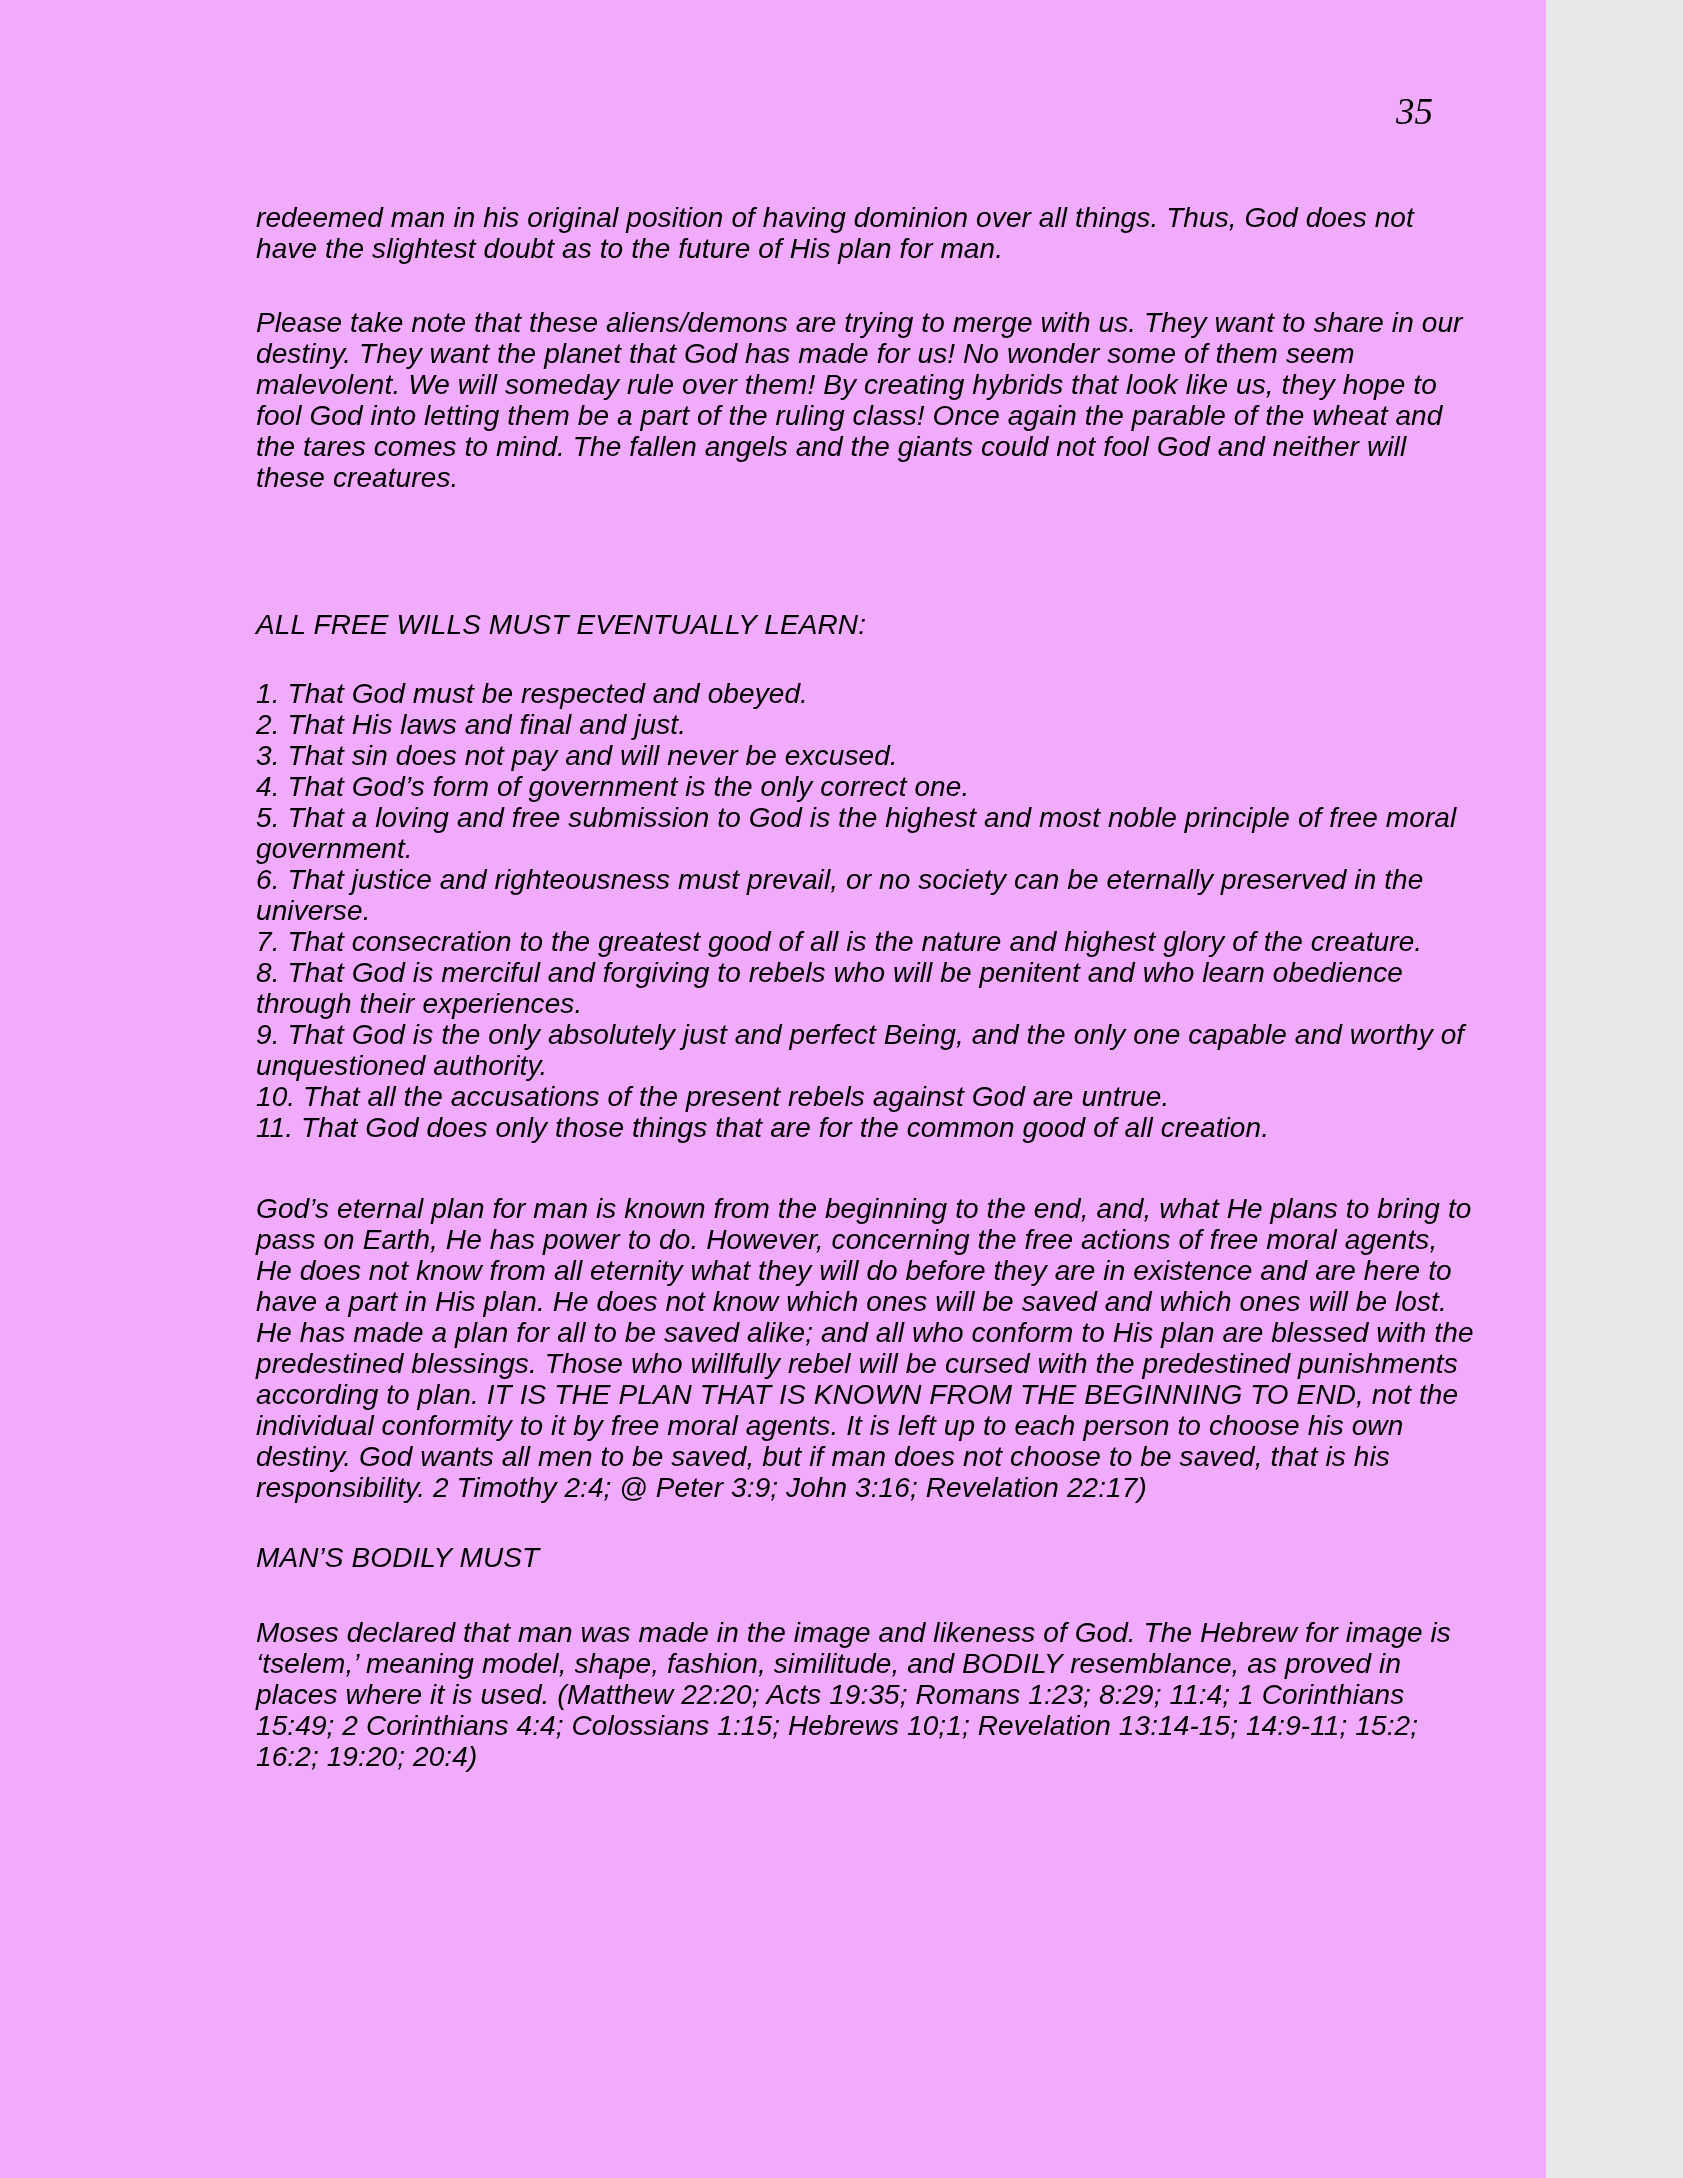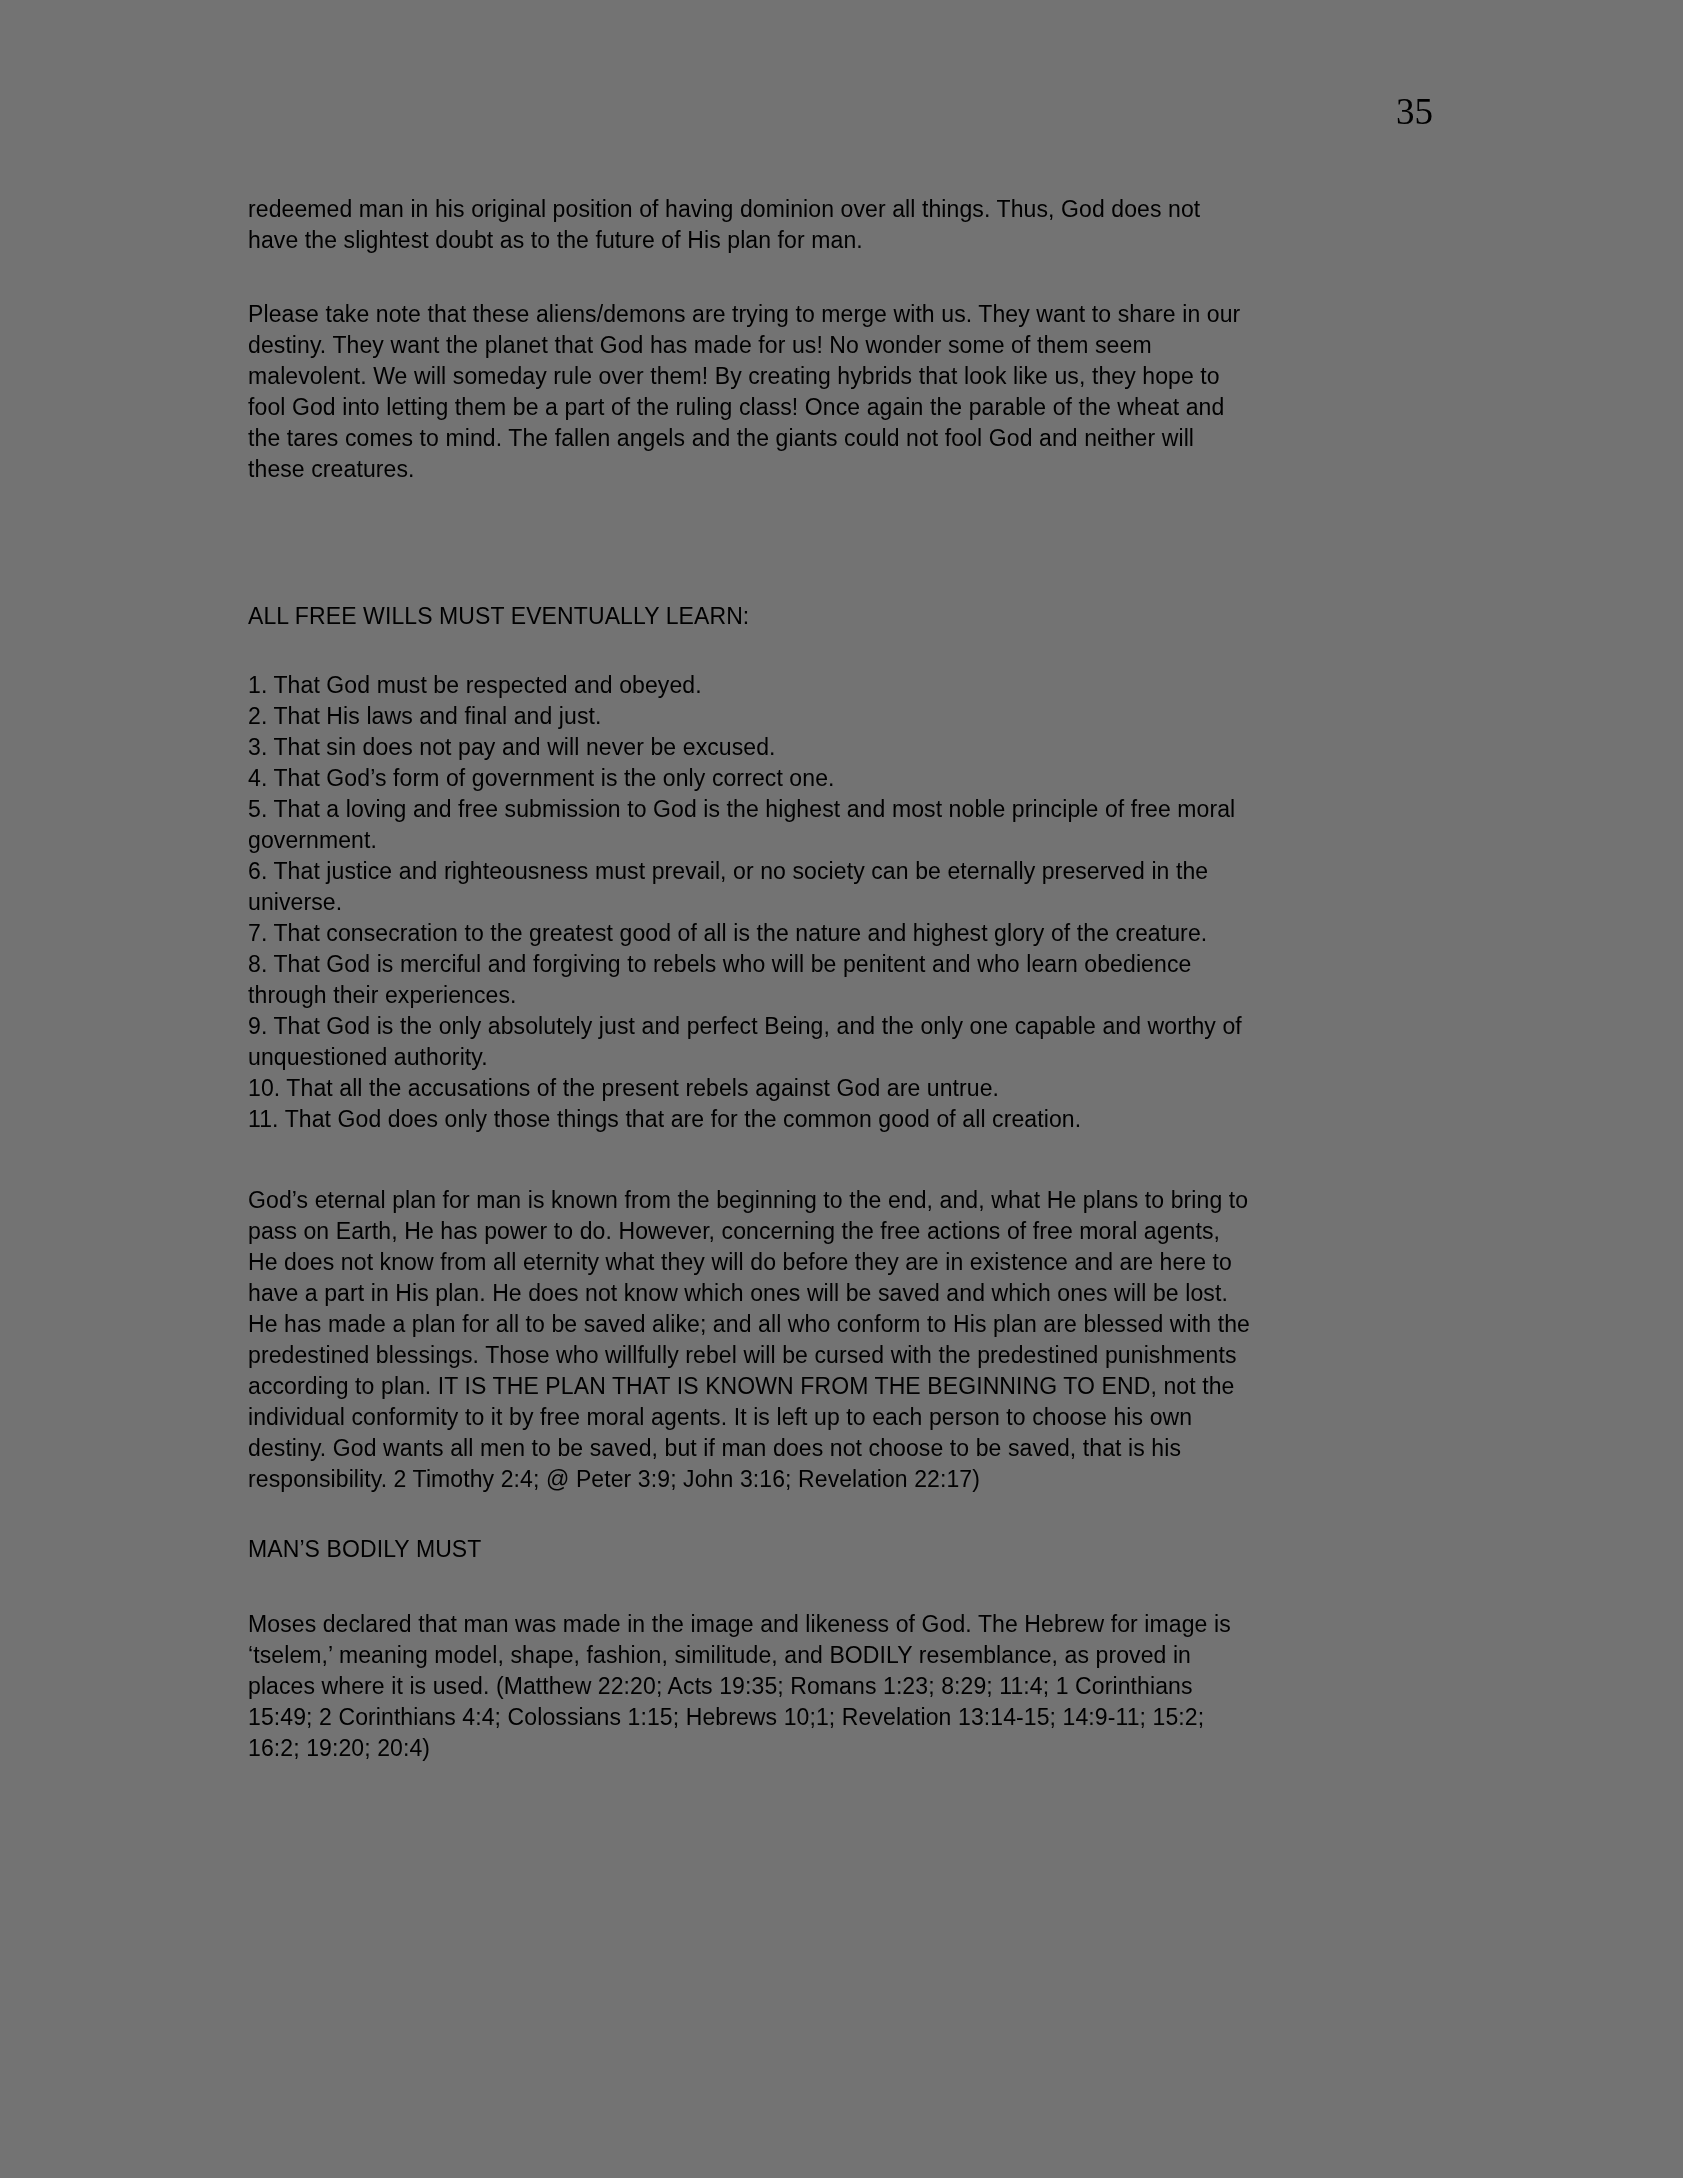--- a/index.html
+++ b/index.html
@@ -1,46 +1,47 @@
 <!DOCTYPE html>
 <html><head>
 <meta charset="utf-8">
 <style>
   html, body { margin: 0; padding: 0; background: #e8e8e8; }
   .page {
     position: relative;
-    width: 1683px;
+    width: 1546px;
     height: 2178px;
-    background: #737373;
+    background: #f0abfc;
     color: #000000;
     font-family: "Liberation Sans", sans-serif;
     overflow: hidden;
+    font-style: italic;
   }
   .page-number {
     position: absolute;
     left: 1396px;
     top: 91px;
     font-family: "Liberation Serif", serif;
     font-size: 37px;
     line-height: 42px;
     color: #000000;
   }
   .body-text {
     position: absolute;
     left: 248px;
     top: 194px;
     width: 1262px;
     font-size: 25px;
     line-height: 31px;
     letter-spacing: 0.1px;
   }
   .body-text p, .body-text h2, .body-text div {
-    margin: 0;
+    margin: 8px;
     padding: 0;
-    font-size: 23px;
+    font-size: 28px;
     font-weight: normal;
     white-space: pre-line;
   }
   .mb-para   { margin-bottom: 43px !important; }
   .mb-big    { margin-bottom: 116px !important; }
   .mb-head1  { margin-bottom: 38px !important; }
   .mb-list   { margin-bottom: 50px !important; }
   .mb-plan   { margin-bottom: 39px !important; }
   .mb-head2  { margin-bottom: 44px !important; }
   .mb-moses  { margin-bottom: 40px !important; }

